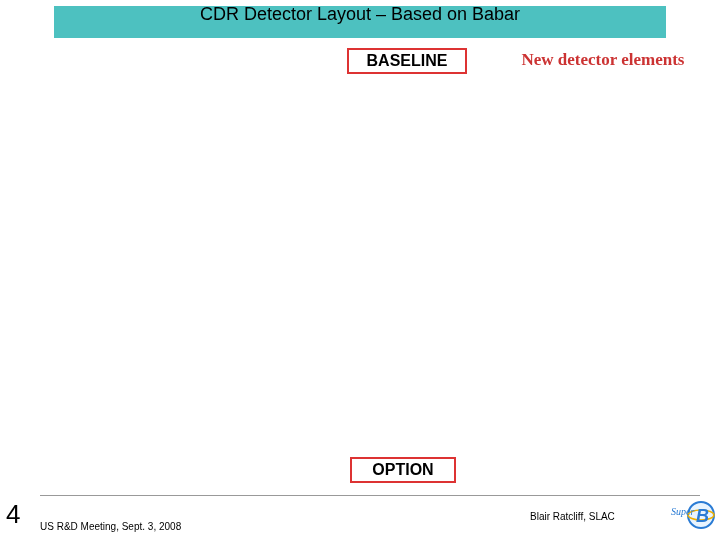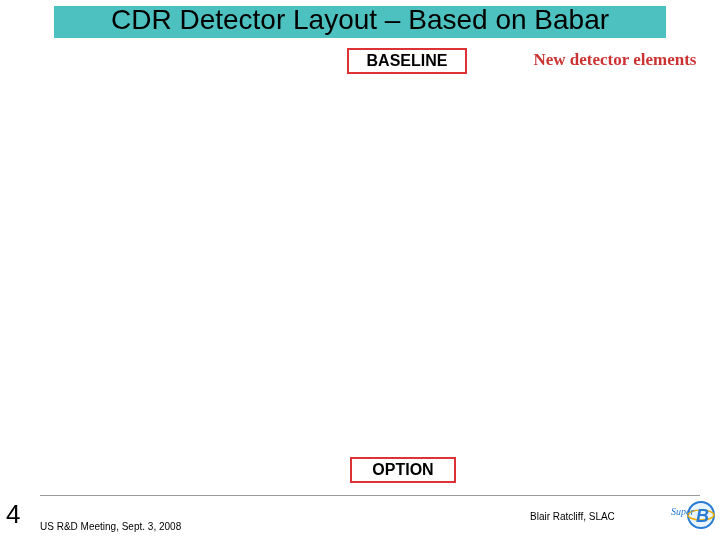--- a/index.html
+++ b/index.html
@@ -1,22 +1,22 @@
 <!DOCTYPE html>
 <html><head>
 <meta charset="utf-8">
 <style>
   html, body { margin: 0; padding: 0; width: 720px; height: 540px; background: #fff; font-family: Arial, Helvetica, sans-serif; overflow: hidden; }
   .slide { position: relative; width: 720px; height: 540px; }
   .title-bar { position: absolute; top: 6px; left: 54px; width: 612px; height: 32px; background: #4dc1c0; }
-  .title-text { position: absolute; top: 4px; left: 0; width: 720px; text-align: center; font-size: 28px; color: #000; font-family: Arial, sans-serif; }
+  .title-text { position: absolute; top: 4px; left: 0; width: 720px; text-align: center; font-size: 18px; color: #000; font-family: Arial, sans-serif; }
   .box { border: 2px solid #d33; background: #fff; text-align: center; font-family: Liberation Sans, sans-serif; font-weight: bold; color: #000; }
   .baseline { position: absolute; top: 48px; left: 347px; width: 116px; height: 22px; font-size: 16px; line-height: 22px; }
   .option { position: absolute; top: 457px; left: 350px; width: 102px; height: 22px; font-size: 16px; line-height: 22px; }
-  .new-det { position: absolute; top: 50px; left: 530px; width: 170px; text-align: center; font-family: "Comic Sans MS", "Comic Sans", cursive; font-weight: bold; font-size: 17px; color: #c33; line-height: 1.15; }
+  .new-det { position: absolute; top: 50px; left: 518px; width: 170px; text-align: center; font-family: "Comic Sans MS", "Comic Sans", cursive; font-weight: bold; font-size: 17px; color: #c33; line-height: 1.15; }
   .footer { position: absolute; left: 40px; right: 20px; bottom: 14px; border-top: 1px solid #999; display: flex; align-items: center; height: 30px; }
   
   .page-num { position: absolute; left: 6px; bottom: 10px; font-size: 26px; color: #000; font-family: Arial, sans-serif; }
   .meeting { position: absolute; left: 40px; bottom: 8px; font-size: 10px; color: #000; margin-top: 44px; }
   .author { position: absolute; left: 530px; bottom: 18px; font-size: 10px; color: #000; }
   .logo { position: absolute; right: 4px; bottom: 6px; margin-left: 40px; }
 </style>
 </head>
 <body>
 <div class="slide">

